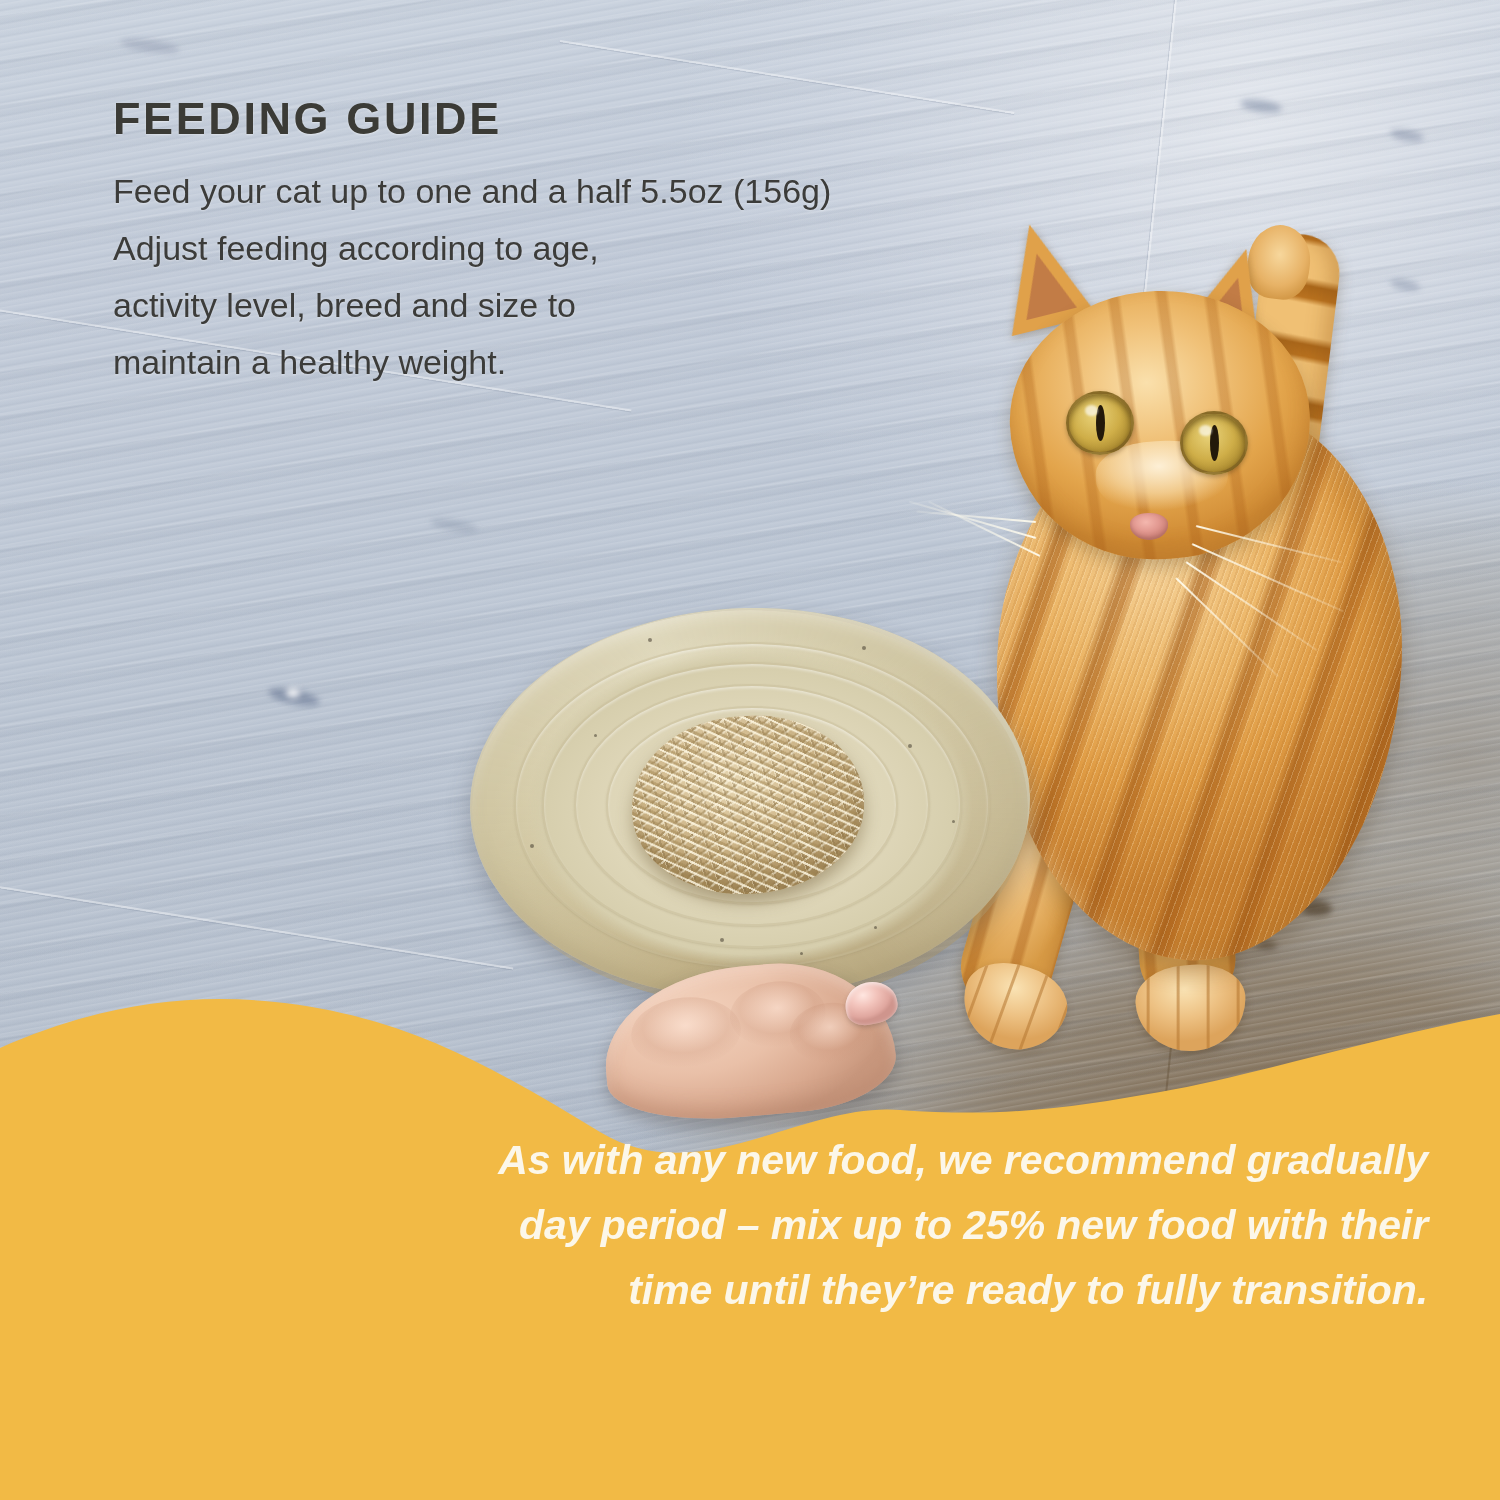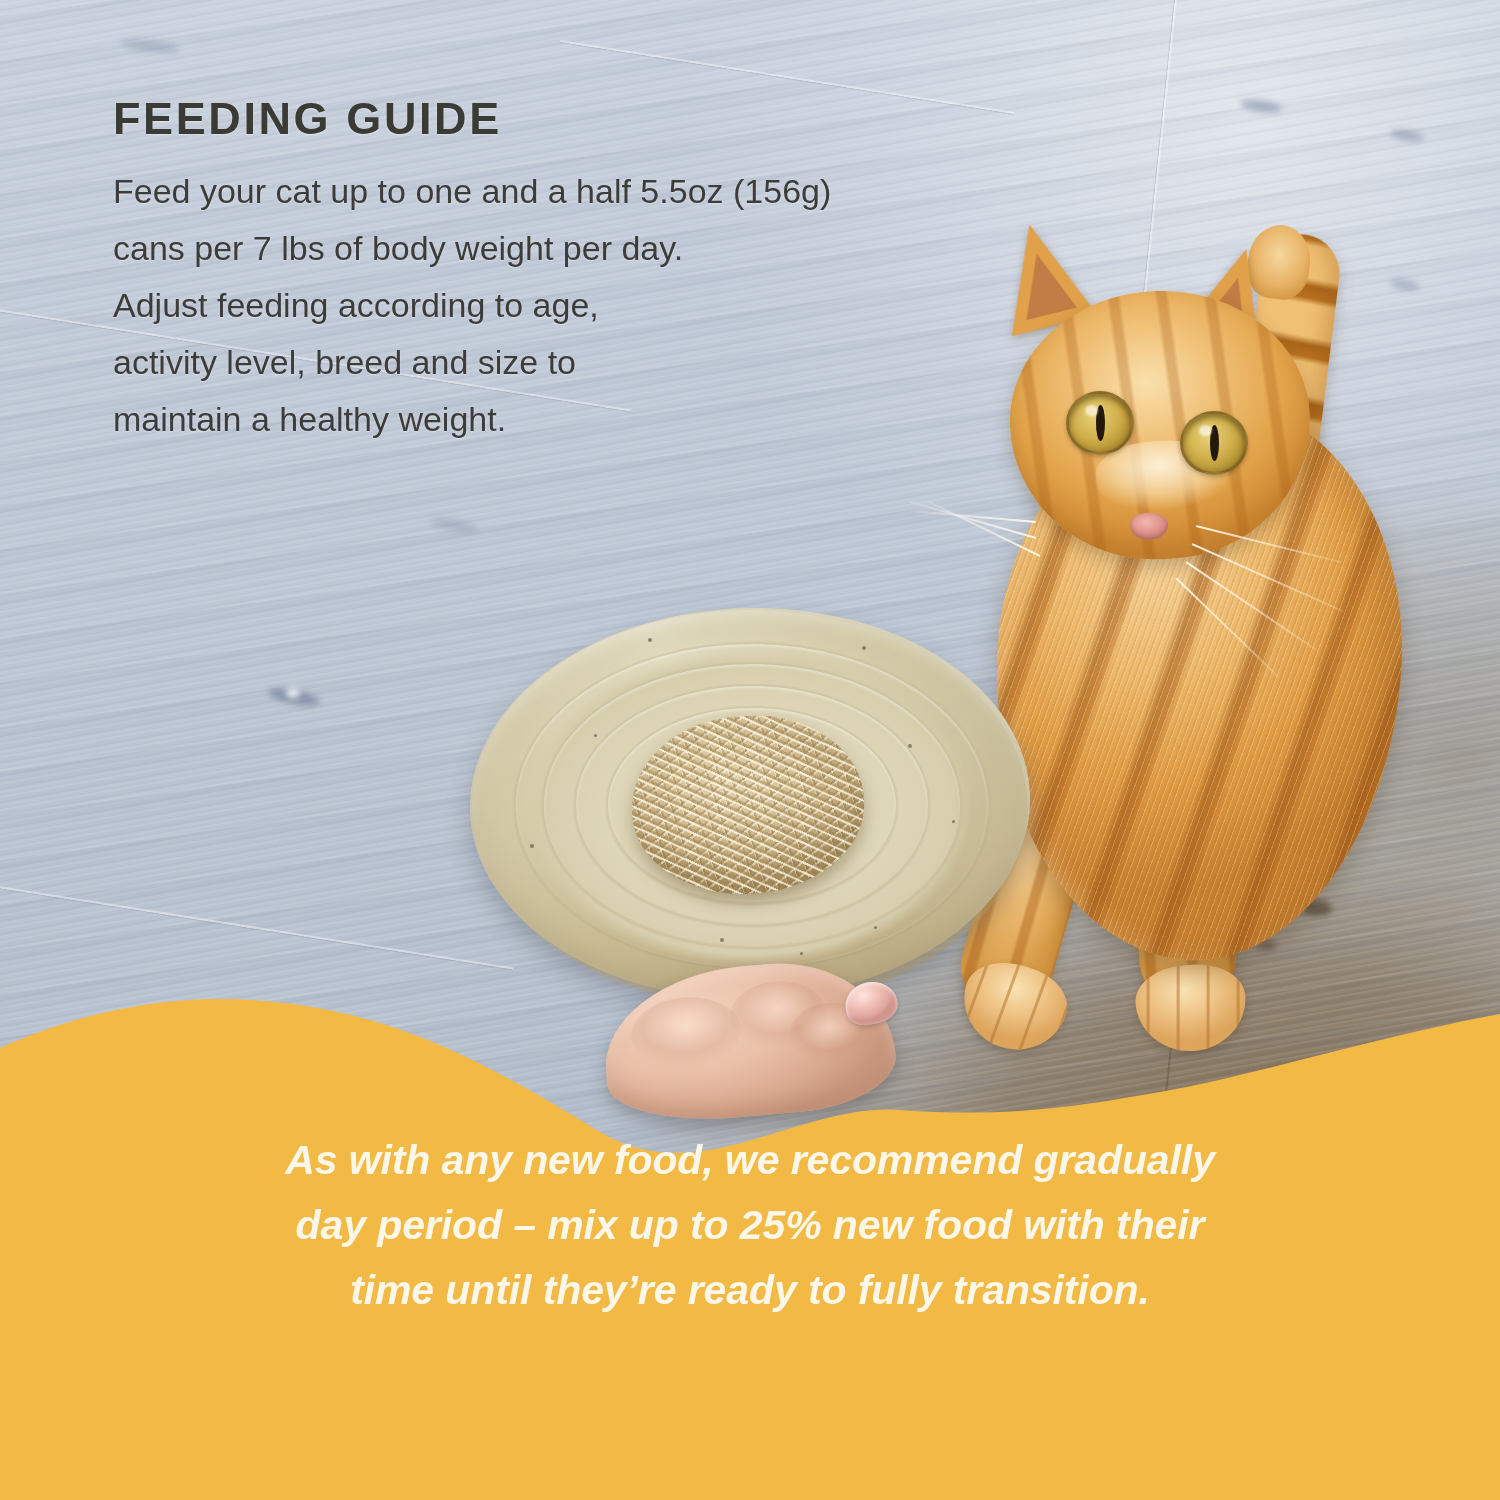--- a/index.html
+++ b/index.html
@@ -312,21 +312,21 @@
 
   
   .banner {
     position: absolute;
     left: 0; bottom: 0; width: 1500px; height: 520px;
   }
   .banner-svg { position: absolute; left: 0; top: 0; width: 1500px; height: 520px; display: block; }
   .banner-text {
     position: absolute;
     left: 72px; right: 72px; top: 148px;
-    text-align: center;
+    text-align: right;
     font-size: 41px;
     font-weight: 700;
     font-style: italic;
     color: #fcf7e9;
     line-height: 65px;
     letter-spacing: -0.1px;
   }
   .banner-text span { display: block; }
 </style>
 </head>
@@ -442,21 +442,20 @@
     <div class="knuckle" style="left:28px; top:26px; width:110px; height:70px;"></div>
     <div class="knuckle" style="left:128px; top:18px; width:96px; height:66px;"></div>
     <div class="knuckle" style="left:186px; top:44px; width:82px; height:60px;"></div>
   </div>
   <div class="nail"></div>
 
   <div class="text-block">
     <h1 class="heading">FEEDING GUIDE</h1>
     <p class="body-copy">
       <span>Feed your cat up to one and a half 5.5oz (156g)</span>
-      <span>cans per 7 lbs of body weight per day.</span>
       <span>Adjust feeding according to age,</span>
       <span>activity level, breed and size to</span>
       <span>maintain a healthy weight.</span>
     </p>
   </div>
 
   <div class="banner">
     <svg class="banner-svg" viewBox="0 0 1500 520" preserveAspectRatio="none">
       <path d="M0,68 C90,28 180,12 275,22 C410,36 500,92 600,152
                C700,212 800,122 900,130 C1010,138 1080,126 1160,112

